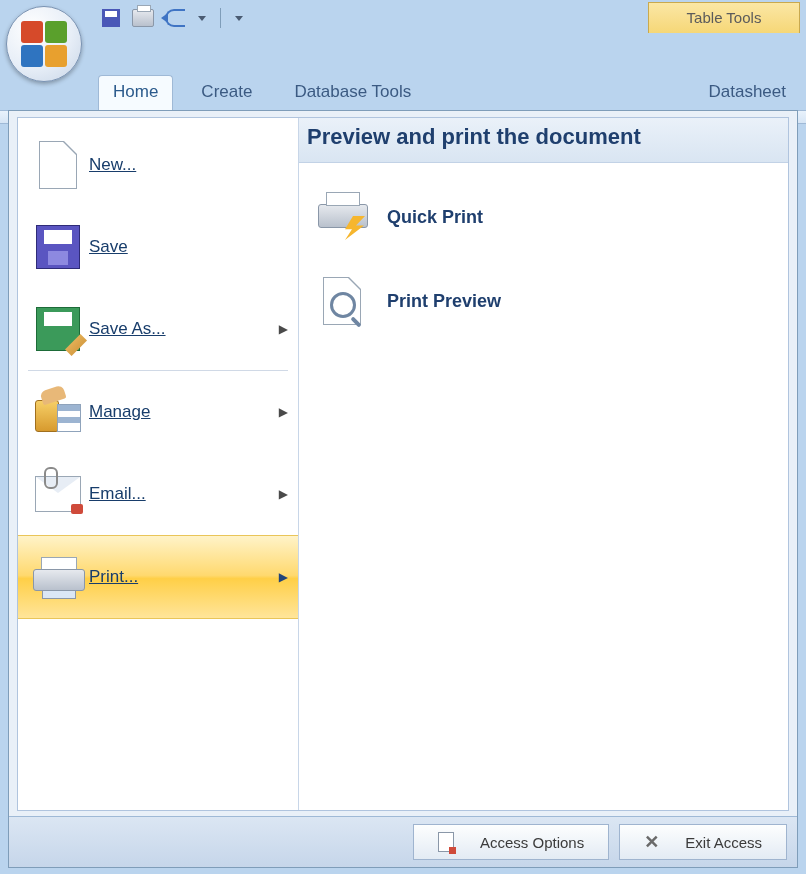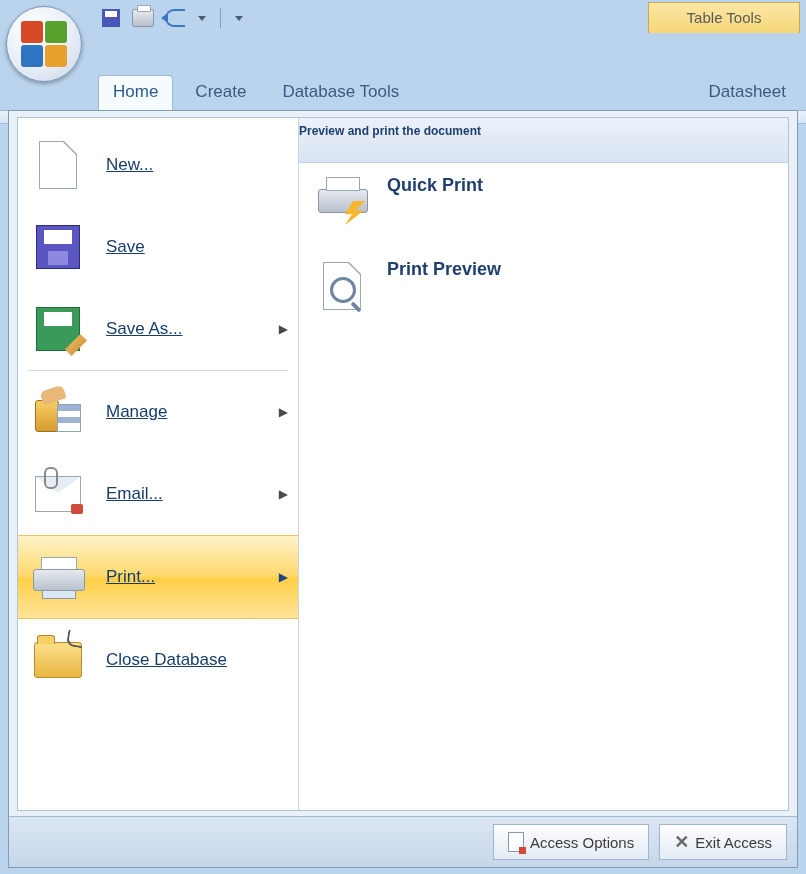--- a/index.html
+++ b/index.html
@@ -7,41 +7,41 @@
 
 
 .titlebar{position:relative;height:110px}
 .qat{position:absolute;left:92px;top:4px;height:28px;display:flex;align-items:center;gap:10px;padding:0 8px}
 .qat-ico{width:22px;height:22px;display:flex;align-items:center;justify-content:center;cursor:pointer}
 .qat-divider{width:1px;height:20px;background:#7f9db9;margin:0 2px}
 .qat-drop{width:12px;height:22px;display:flex;align-items:center;justify-content:center;cursor:pointer}
 
 .context-tab{position:absolute;right:6px;top:2px;width:150px;height:30px;background:linear-gradient(#fbe7a5,#f6d777);border:1px solid #c9a94e;border-bottom:none;text-align:center;line-height:30px;font-size:15px;color:#5b5b5b}
 
-.tabs{position:absolute;left:98px;right:6px;bottom:0;height:40px;display:flex;gap:8px;align-items:flex-end;color:#3b5a82;font-size:17px}
+.tabs{position:absolute;left:98px;right:6px;bottom:0;height:40px;display:flex;gap:14px;align-items:flex-end;color:#3b5a82;font-size:17px}
 .tab{padding:6px 14px 8px;cursor:pointer}
 .tab.active{background:#f6fbff;border:1px solid #9fb9d6;border-bottom:none;border-radius:4px 4px 0 0;color:#2b5a8c}
 .tabs-spacer{flex:1}
 
 
 .office-btn{position:absolute;left:6px;top:6px;width:74px;height:74px;border-radius:50%;background:radial-gradient(circle at 35% 30%,#fff,#e7eef7 55%,#c6d4e6);border:1px solid #7b93b2;box-shadow:0 2px 4px rgba(0,0,0,.3);cursor:pointer;display:flex;align-items:center;justify-content:center}
 .office-logo{width:46px;height:46px;display:grid;grid-template:1fr 1fr/1fr 1fr;gap:2px}
 .office-logo span{border-radius:3px}
 .ol1{background:#d64a2a}.ol2{background:#5aa02c}.ol3{background:#2f74c0}.ol4{background:#e8a02e}
 
 
 .ribbon-strip{height:12px;background:linear-gradient(#e9f2fb,#d6e5f5);border-top:1px solid #9fb9d6;border-bottom:1px solid #9fb9d6}
 
 
 .panel{position:absolute;left:8px;top:110px;width:788px;height:756px;background:#e9f0f8;border:1px solid #7f9db9;box-shadow:0 0 1px #fff inset}
 .panel-body{position:absolute;left:8px;top:6px;right:8px;bottom:56px;display:flex;background:#fff;border:1px solid #b0c4de}
 
 
 .menu-col{width:280px;border-right:1px solid #c8d6e8;display:flex;flex-direction:column;padding-top:6px}
-.menu-item{display:flex;align-items:center;height:82px;padding:0 10px 0 14px;cursor:pointer;gap:22px;color:#183d6b;position:relative}
+.menu-item{display:flex;align-items:center;height:82px;padding:0 10px 0 14px;cursor:pointer;gap:5px;color:#183d6b;position:relative}
 .menu-item .lbl{text-decoration:underline;font-size:17px}
 .menu-item .chev{margin-left:auto;color:#4a4a4a;font-size:12px}
 .menu-sep{height:1px;background:#d0d9e6;margin:0 10px}
 .menu-item.selected{background:linear-gradient(#fff3c8,#ffd96f 48%,#ffcf47 52%,#ffe59a);border-top:1px solid #e9c559;border-bottom:1px solid #e9c559}
 .menu-item.selected .chev{color:#21447a}
 
 
 .mic{width:52px;height:52px;display:flex;align-items:center;justify-content:center}
 .ic-new{width:36px;height:46px;background:#fff;border:1px solid #9aa7b5;position:relative}
 .ic-new:after{content:"";position:absolute;right:-1px;top:-1px;border-style:solid;border-width:0 13px 13px 0;border-color:transparent #fff transparent transparent;filter:drop-shadow(-1px 1px 0 #9aa7b5)}
@@ -65,35 +65,35 @@
 .ic-print{width:50px;height:40px;position:relative}
 .ic-print:before{content:"";position:absolute;left:8px;top:0;width:34px;height:12px;background:#fff;border:1px solid #9aa7b5}
 .ic-print:after{content:"";position:absolute;left:0;top:12px;width:50px;height:20px;background:linear-gradient(#e6e9ee,#b9c1cd);border:1px solid #8a97a8;border-radius:3px}
 .ic-print .tray{position:absolute;left:9px;bottom:-2px;width:32px;height:10px;background:#dbe7f5;border:1px solid #8a97a8}
 .ic-close{width:46px;height:34px;background:linear-gradient(#fbe08a,#e9b642);border:1px solid #b8892e;border-radius:3px;position:relative}
 .ic-close:before{content:"";position:absolute;left:2px;top:-8px;width:16px;height:8px;background:#f6cf67;border:1px solid #b8892e;border-bottom:none;border-radius:3px 3px 0 0}
 .ic-close:after{content:"";position:absolute;right:-2px;top:-12px;width:14px;height:14px;border:2px solid #555;border-right:none;border-top:none;border-radius:0 0 0 8px;transform:rotate(10deg)}
 
 
 .sub-col{flex:1;display:flex;flex-direction:column}
-.sub-head{height:32px;background:linear-gradient(#eaf1f9,#d9e5f2);border-bottom:1px solid #c2d2e6;color:#1f3f6e;font-weight:bold;font-size:12px;padding:6px 0}
+.sub-head{height:32px;background:linear-gradient(#eaf1f9,#d9e5f2);border-bottom:1px solid #c2d2e6;color:#1f3f6e;font-weight:bold;font-size:22px;padding:6px 8px}
 .sub-body{flex:1;padding:12px 16px}
-.sub-item{display:flex;align-items:flex-start;gap:18px;height:84px;cursor:pointer;color:#1f3f6e;font-weight:bold;font-size:18px}
+.sub-item{display:flex;align-items:center;gap:18px;height:84px;cursor:pointer;color:#1f3f6e;font-weight:bold;font-size:18px}
 .sic{width:54px;height:54px;display:flex;align-items:center;justify-content:center;position:relative}
 .sic-qp:before{content:"";position:absolute;left:3px;top:14px;width:48px;height:22px;background:linear-gradient(#e6e9ee,#b9c1cd);border:1px solid #8a97a8;border-radius:3px}
 .sic-qp:after{content:"";position:absolute;left:11px;top:2px;width:32px;height:12px;background:#fff;border:1px solid #9aa7b5}
 .sic-qp .bolt{position:absolute;right:4px;bottom:4px;width:20px;height:24px;background:#f6b62e;clip-path:polygon(40% 0,100% 0,55% 40%,95% 40%,0 100%,35% 55%,0 55%)}
 .sic-pv{width:36px;height:46px;background:#fff;border:1px solid #9aa7b5;position:relative}
 .sic-pv:after{content:"";position:absolute;right:-1px;top:-1px;border-style:solid;border-width:0 12px 12px 0;border-color:transparent #fff transparent transparent;filter:drop-shadow(-1px 1px 0 #9aa7b5)}
 .sic-pv .mag{position:absolute;left:6px;top:14px;width:20px;height:20px;border:3px solid #6f86a2;border-radius:50%}
 .sic-pv .mag:after{content:"";position:absolute;right:-9px;bottom:-9px;width:12px;height:4px;background:#6f86a2;transform:rotate(45deg);border-radius:2px}
 
 
 .panel-footer{position:absolute;left:0;right:0;bottom:0;height:50px;background:linear-gradient(#dbe6f3,#c6d6ea);border-top:1px solid #9fb9d6;display:flex;justify-content:flex-end;align-items:center;gap:10px;padding:0 10px}
-.fbtn{height:34px;display:flex;align-items:center;gap:6px;padding:0 14px;background:linear-gradient(#fdfefe,#e3ebf4);border:1px solid #9fb4cf;color:#3b3b3b;font-size:15px;cursor:pointer}
+.fbtn{height:34px;display:flex;align-items:center;gap:26px;padding:0 24px;background:linear-gradient(#fdfefe,#e3ebf4);border:1px solid #9fb4cf;color:#3b3b3b;font-size:15px;cursor:pointer}
 .fbtn .x{font-weight:bold;color:#6a6a6a;font-size:18px}
 .fbtn .opt{width:14px;height:18px;background:#fff;border:1px solid #8a97a8;position:relative}
 .fbtn .opt:after{content:"";position:absolute;right:-3px;bottom:-3px;width:7px;height:7px;background:#cf4a3a}
 
 
 .q-save{width:18px;height:18px;background:#4a57b7;position:relative}
 .q-save:before{content:"";position:absolute;left:3px;top:2px;width:12px;height:6px;background:#fff}
 .q-print{width:20px;height:16px;background:linear-gradient(#e6e9ee,#b9c1cd);border:1px solid #8a97a8;border-radius:2px;position:relative}
 .q-print:before{content:"";position:absolute;left:4px;top:-5px;width:12px;height:5px;background:#fff;border:1px solid #9aa7b5}
 .q-undo{width:18px;height:14px;border:2px solid #3f74c4;border-right:none;border-radius:10px 0 0 10px;position:relative}
@@ -198,26 +198,20 @@
       <div class="menu-item selected">
         <div class="mic">
             <div class="ic-print">
               <span class="tray"></span>
             </div>
           </div>
         <span class="lbl">Print...</span>
         <span class="chev">▶</span>
       </div>
 
-      <div class="menu-item">
-        <div class="mic">
-            <div class="ic-close"></div>
-          </div>
-        <span class="lbl">Close Database</span>
-      </div>
 
     </div>
 
     <div class="sub-col">
       <div class="sub-head">Preview and print the document</div>
       <div class="sub-body">
 
         <div class="sub-item">
           <div class="sic sic-qp">
               <span class="bolt"></span>

